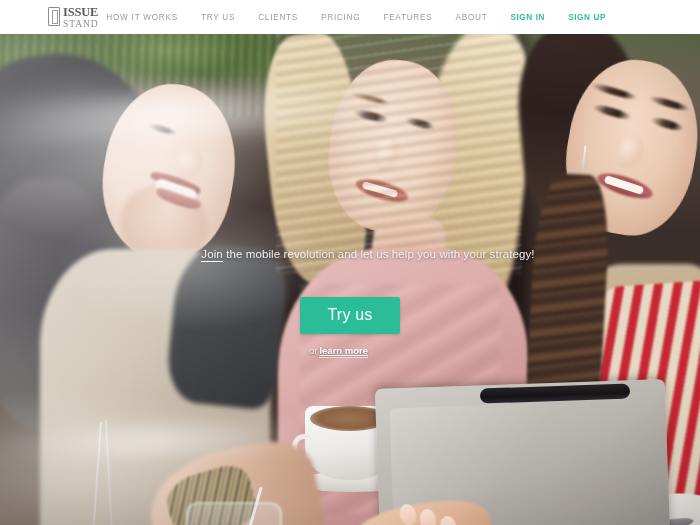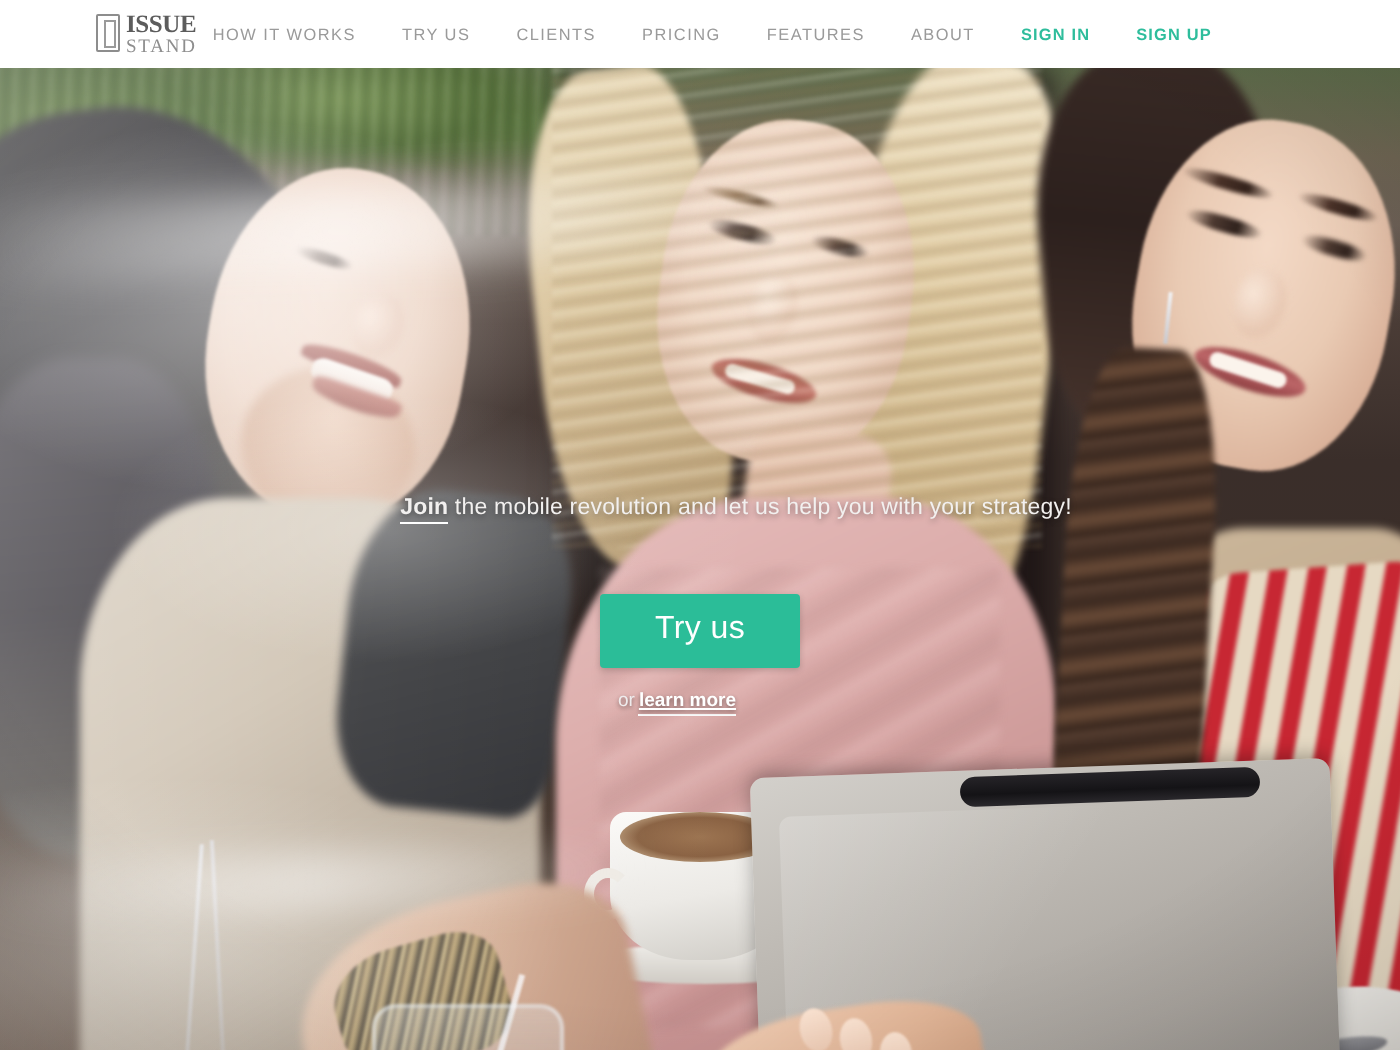--- a/index.html
+++ b/index.html
@@ -411,21 +411,21 @@
     font-size:26.5px; font-weight:bold; color:#ffffff; letter-spacing:-0.3px;
     text-shadow:0 1px 3px rgba(0,0,0,.35);
     pointer-events:auto;
   }
   .subhead {
     position:absolute; top:214px; left:0; width:700px;
     font-size:11.5px; font-weight:400; color:#f2f0ef; letter-spacing:.1px;
     text-shadow:0 1px 3px rgba(0,0,0,.40);
     pointer-events:auto;
   }
-  .subhead .join { font-weight:bold; border-bottom:1.4px solid #ffffff; padding-bottom:1px;margin-left:36px; }
+  .subhead .join { font-weight:normal; border-bottom:1.4px solid #ffffff; padding-bottom:1px;margin-left:36px; }
 
   .cta-wrap { position:absolute; top:263px; left:0; width:700px; pointer-events:auto; }
   .cta-btn {
     display:inline-block; background:#2bbd98; color:#ffffff;
     font-size:16px; font-weight:400; padding:9px 27px 10px;
     border:none; border-radius:2px; cursor:pointer; letter-spacing:.2px;
     box-shadow:0 1px 3px rgba(0,0,0,.18);
   }
   .learn-wrap {
     position:absolute; top:311px; left:0; width:677px;

